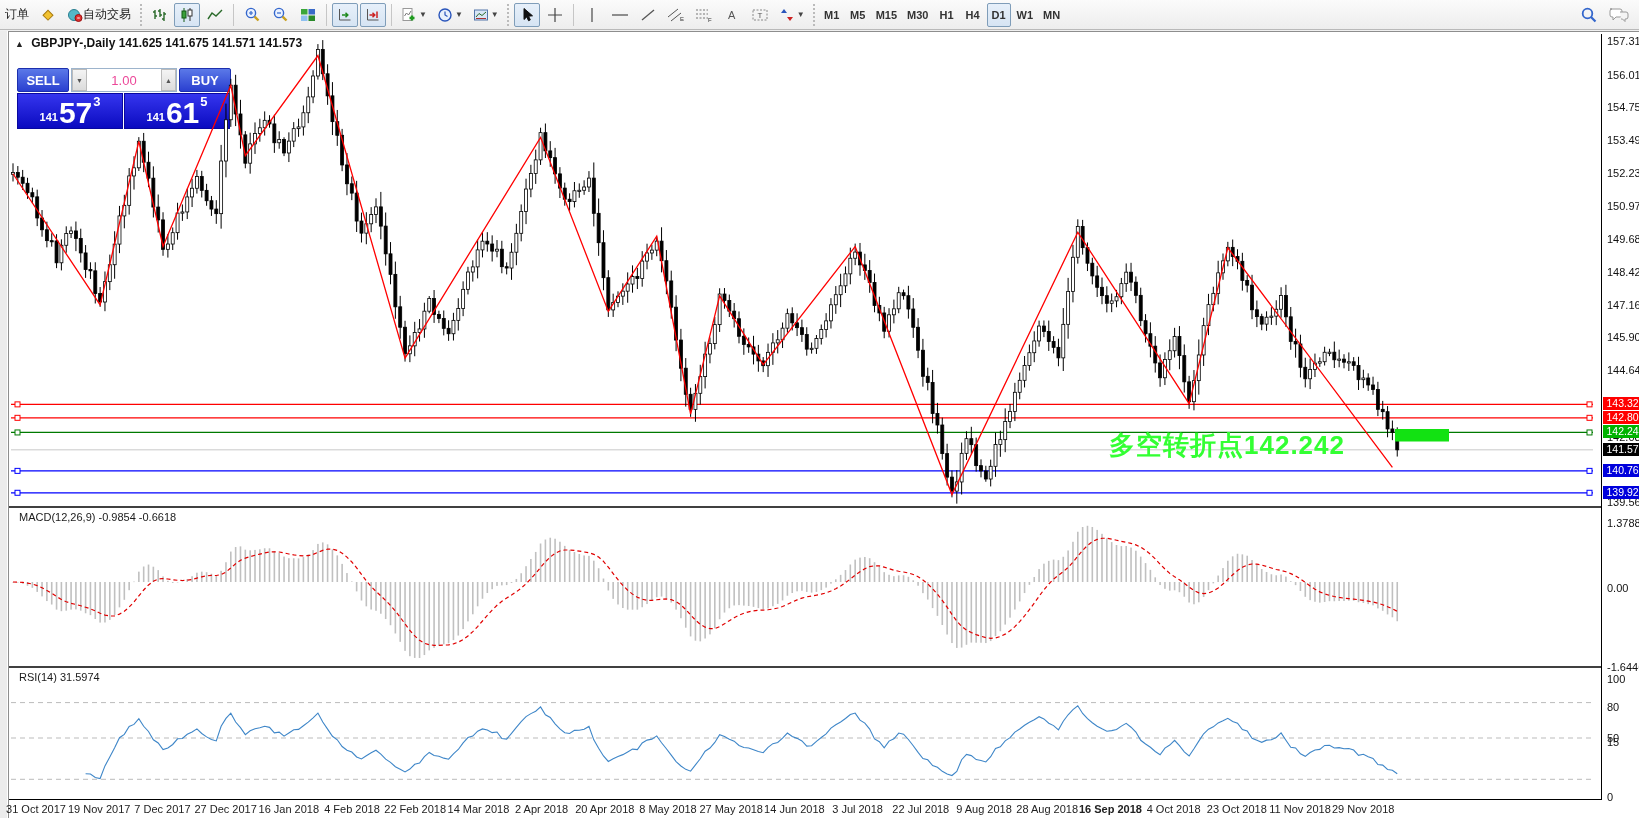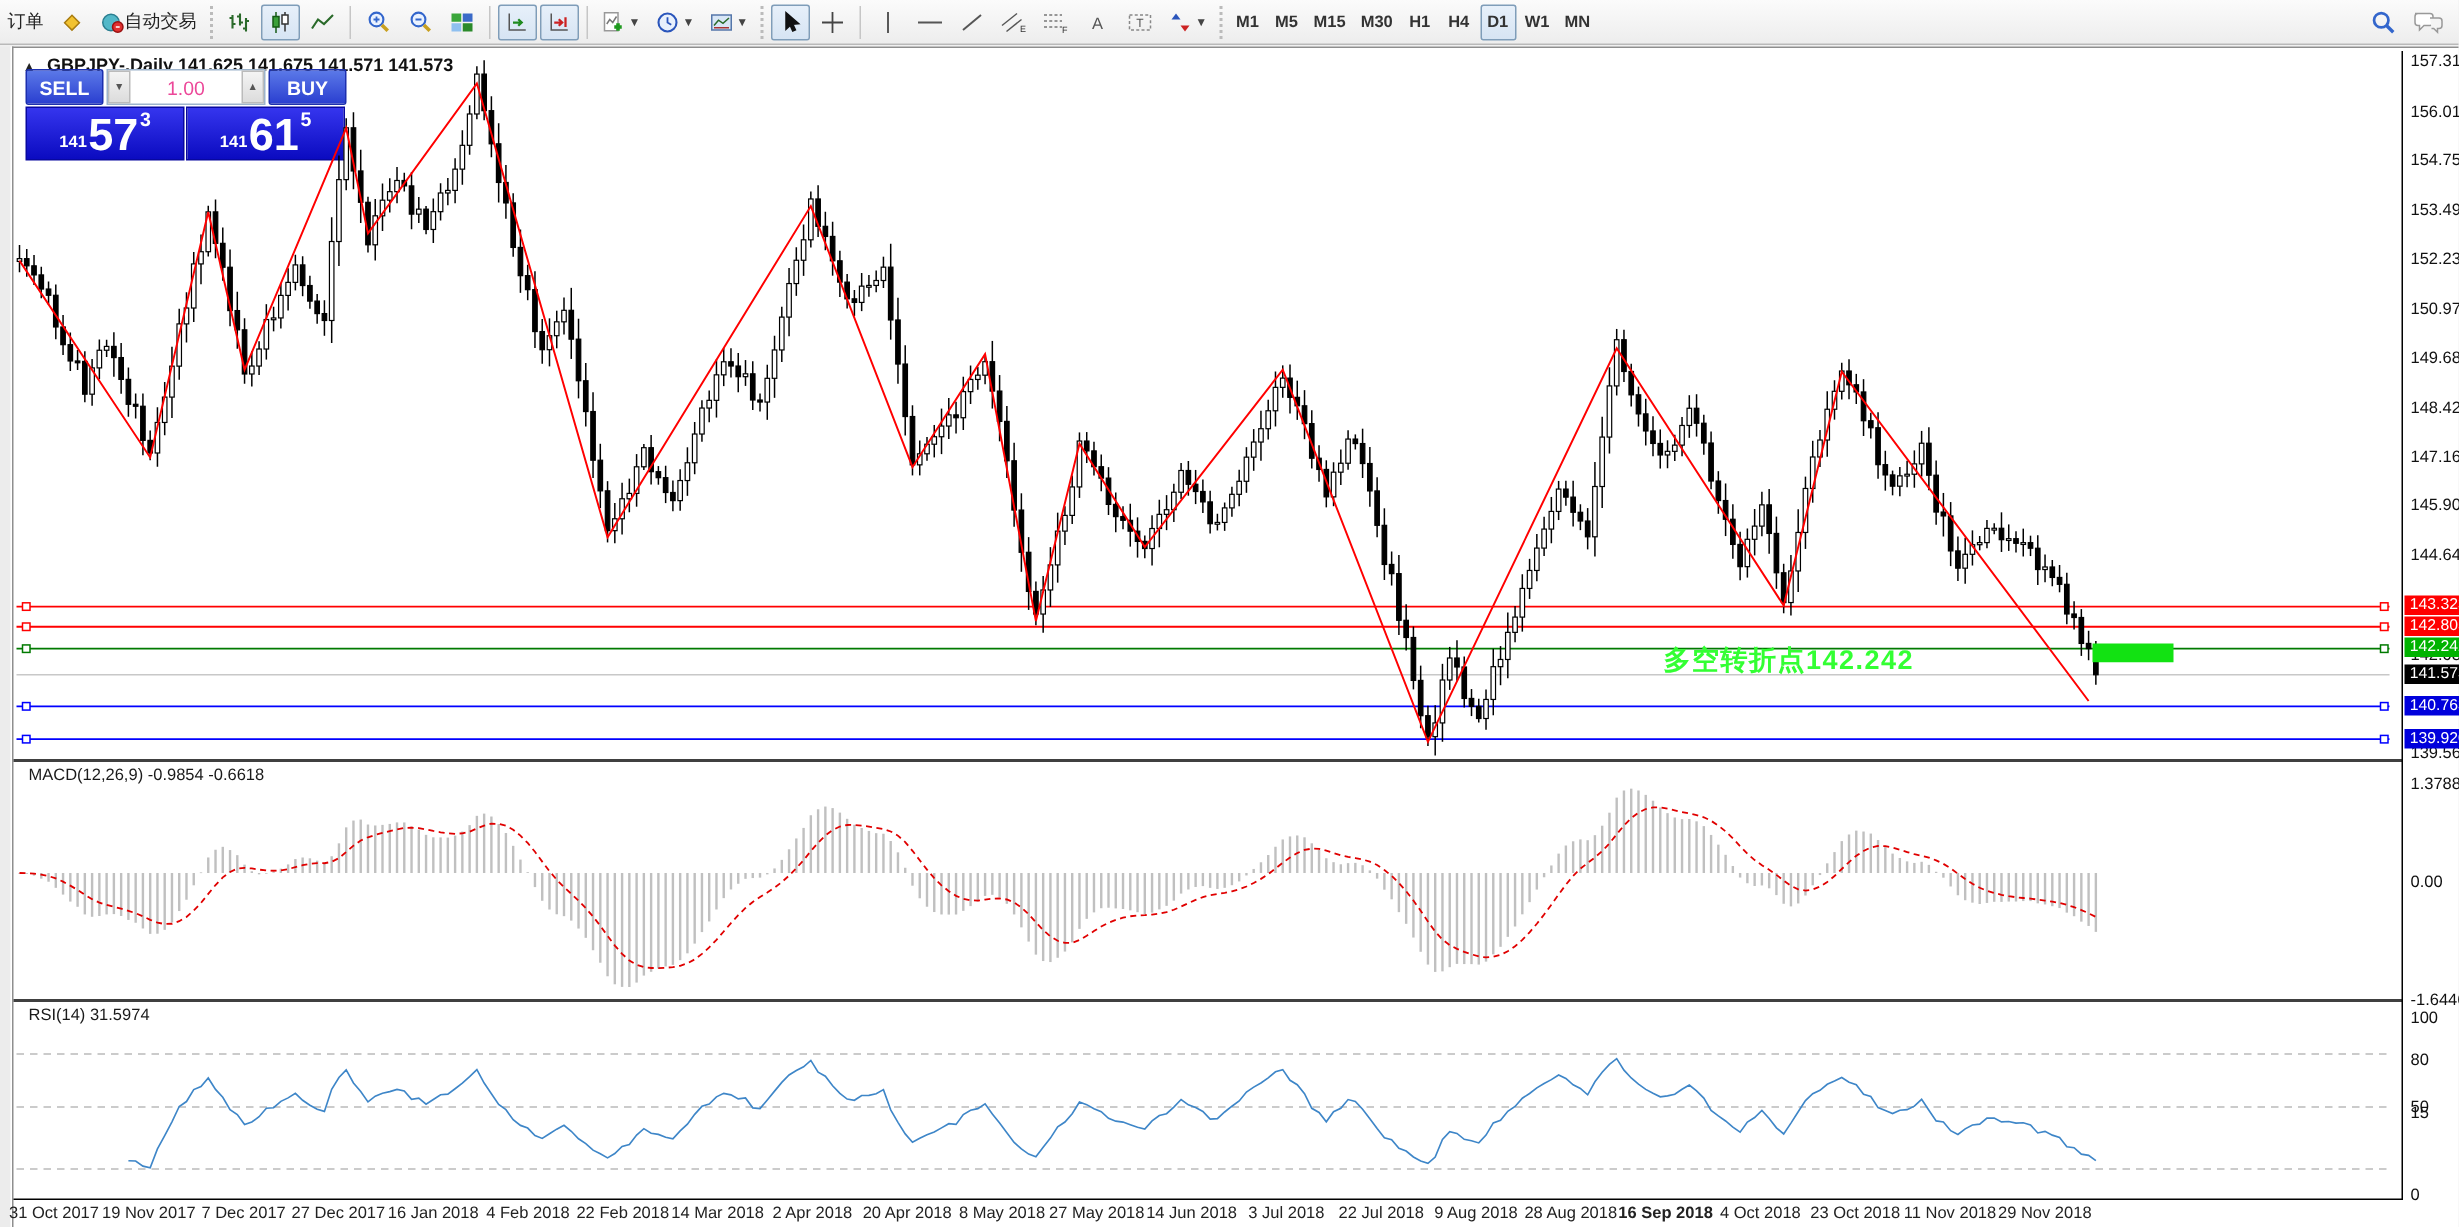--- a/index.html
+++ b/index.html
@@ -29,42 +29,42 @@
               background:#fff; border-left:1px solid #8e8e8e; border-top:1px solid #8e8e8e; }
   .frame-strip { position:absolute; left:0; top:31px; width:8px; height:787px;
                  background:#ececec; border-right:1px solid #fff; }
   .axis-vline { position:absolute; left:1592px; top:2px; width:1px; height:766px; background:#000; }
   .pane-sep { position:absolute; left:0; width:1593px; height:2px; background:#404040; }
   .title-row { position:absolute; left:6px; top:4px; font-size:12px; color:#111; font-weight:bold; }
   .title-row .tri { font-size:9px; margin-right:4px; color:#222; }
   .title-row .ohlc { font-weight:bold; margin-left:0; }
 
   
-  .oneclick { position:absolute; left:8px; top:14px; width:214px; }
+  .oneclick { position:absolute; left:8px; top:36px; width:214px; }
   .oc-row1 { display:flex; height:24px; }
   .oc-btn { width:52px; height:24px; color:#fff; font-size:13px; font-weight:bold;
             display:flex; align-items:center; justify-content:center;
             background:linear-gradient(#5b79e8,#2a3fd0); border:1px solid #1c2fae; border-radius:2px; }
   .vol { flex:1; display:flex; height:24px; margin:0 2px; border:1px solid #9db4cc; background:#fff; }
   .vol .st { width:15px; background:linear-gradient(#f4f4f4,#dcdcdc); border:1px solid #bbb;
              font-size:7px; color:#555; display:flex; align-items:center; justify-content:center; }
   .vol .vval { flex:1; display:flex; align-items:center; justify-content:center; font-size:13px; color:#ec4899; }
   .oc-row2 { display:flex; margin-top:1px; }
   .price-box { width:106px; height:36px; color:#fff; display:flex; align-items:flex-end; justify-content:center;
                background:linear-gradient(#3535ee,#0b0bc0); border:1px solid #0808a0; padding-bottom:2px; }
   .price-box + .price-box { margin-left:1px; }
   .p-small { font-size:11px; font-weight:bold; margin-bottom:3px; }
   .p-big { font-size:30px; font-weight:bold; line-height:26px; margin:0 1px; }
   .p-sup { font-size:13px; font-weight:bold; align-self:flex-start; }
 
   .axis-tick { position:absolute; left:1598px; font-size:11px; color:#111; }
   .badge { position:absolute; left:1594px; width:45px; height:13px; color:#fff; font-size:10.5px;
            line-height:13px; text-align:center; }
   .pane-label { position:absolute; left:10px; font-size:11px; color:#1a1a1a; }
-  .annotation { position:absolute; font-weight:bold; font-size:18px; letter-spacing:1px; }
+  .annotation { position:absolute; font-weight:bold; font-size:26px; letter-spacing:1px; }
   .date-label { position:absolute; top:771px; font-size:11px; color:#222; transform:translateX(-50%); white-space:nowrap; }
   svg.pane { position:absolute; left:0; }
 </style>
 </head>
 <body>
 
 <div class="toolbar">
   <div class="tbtn">
       <span class="cjk">订单</span>
     </div>

